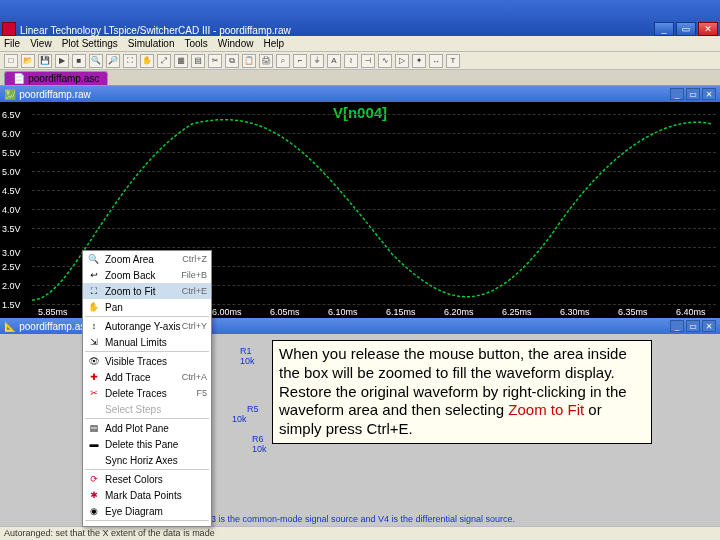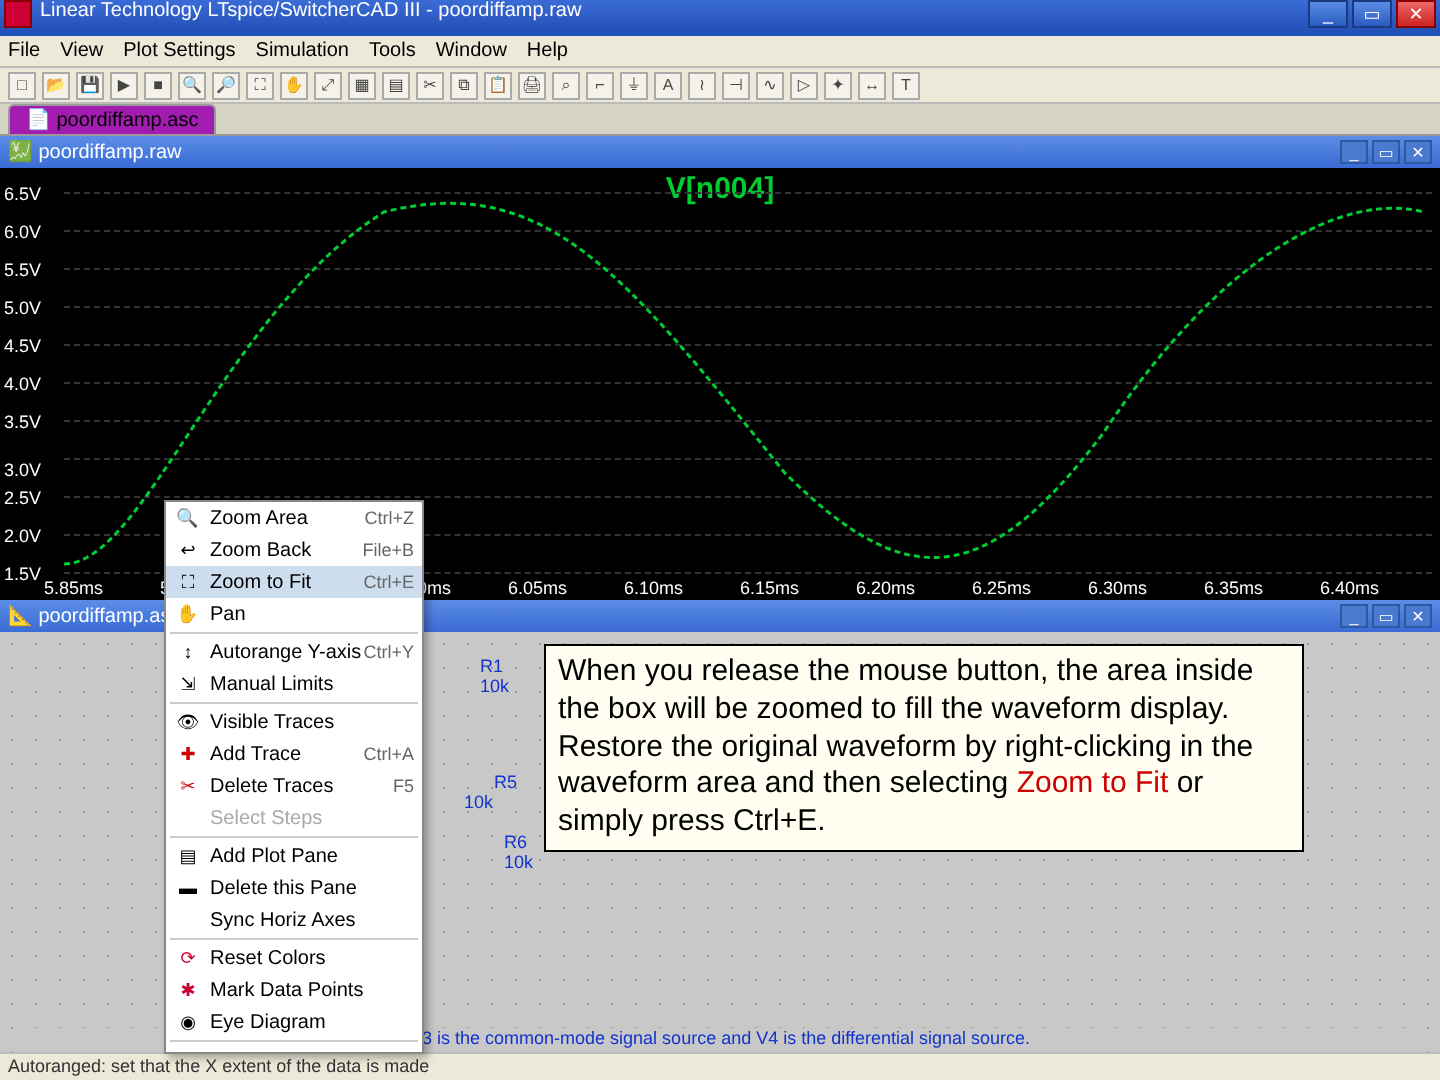--- a/index.html
+++ b/index.html
@@ -1,18 +1,18 @@
 <!DOCTYPE html>
 <html><head>
 <meta charset="utf-8">
 <style>
   * { box-sizing: border-box; margin: 0; padding: 0; font-family: Tahoma, Arial, sans-serif; }
   body { width: 720px; height: 540px; background: #e8e6e0; overflow: hidden; position: relative; }
 
-  .titlebar { height: 18px; background: linear-gradient(#3b6bd6,#1e4db3); display: flex; align-items: flex-start; padding: 0 2px; color: #fff; font-size: 10px; }
+  .titlebar { height: 36px; background: linear-gradient(#3b6bd6,#1e4db3); display: flex; align-items: flex-end; padding: 0 2px; color: #fff; font-size: 10px; }
   .titlebar .appicon { width: 14px; height: 14px; background: #c03; margin-right: 4px; border: 1px solid #800; }
   .titlebar .spacer { flex: 1; }
   .winbtn { width: 20px; height: 14px; background: linear-gradient(#5a8de6,#2a5cc0); border: 1px solid #1a3a80; margin-left: 2px; display: flex; align-items: center; justify-content: center; color: #fff; font-size: 9px; cursor: pointer; }
   .winbtn.close { background: linear-gradient(#e66,#c22); border-color: #800; }
 
   .menubar { height: 16px; background: #ece9d8; display: flex; align-items: center; padding: 0 4px; font-size: 10px; border-bottom: 1px solid #bbb; }
   .menubar span { margin-right: 10px; cursor: pointer; }
 
   .toolbar { height: 18px; background: #ece9d8; display: flex; align-items: center; padding: 0 4px; gap: 3px; border-bottom: 1px solid #bbb; }
   .tbtn { width: 14px; height: 14px; border: 1px solid #aaa; background: #f4f2e9; font-size: 8px; display: flex; align-items: center; justify-content: center; cursor: pointer; color: #444; }
@@ -20,21 +20,21 @@
   .tabbar { height: 16px; background: #d6d3c4; display: flex; align-items: flex-end; padding: 0 4px; font-size: 10px; border-bottom: 1px solid #999; }
   .tab { background: #a21caf; border: 1px solid #999; border-bottom: none; padding: 1px 8px; margin-right: 4px; border-radius: 3px 3px 0 0; cursor: pointer; }
 
   .subwin-title { height: 16px; background: linear-gradient(#5a8de6,#3b6bd6); color: #fff; font-size: 10px; display: flex; align-items: center; padding: 0 4px; }
   .subwin-title .spacer { flex: 1; }
   .subwin-title .swbtn { width: 14px; height: 12px; background: #4a7ad0; border: 1px solid #2a5aa0; margin-left: 2px; font-size: 8px; display: flex; align-items: center; justify-content: center; cursor: pointer; }
 
   .waveform { height: 216px; background: #000; position: relative; overflow: hidden; }
   .waveform .tracename { position: absolute; top: 2px; left: 50%; transform: translateX(-50%); color: #0c3; font-size: 15px; font-weight: bold; }
   .waveform .ylabel { position: absolute; left: 2px; color: #fff; font-size: 9px; }
-  .waveform .xlabel { position: absolute; bottom: 1px; color: #fff; font-size: 9px; }
+  .waveform .xlabel { position: absolute; bottom: 1px; color: #fff; font-size: 9px; margin-left: 16px; }
   .waveform svg.plot { position: absolute; left: 32px; top: 12px; }
   .waveform .grid { position: absolute; left: 32px; top: 12px; right: 4px; bottom: 14px; }
   .waveform .grid .h { position: absolute; left: 0; right: 0; border-top: 1px dashed #333; }
 
   .schematic-area { position: relative; height: 228px; background: #c8c8c8; }
   .schematic-area .dots { position: absolute; inset: 0; background-image: radial-gradient(#999 0.5px, transparent 0.5px); background-size: 12px 12px; }
   .overlay-text { position: absolute; left: 272px; top: 6px; width: 380px; background: #fffef0; border: 1px solid #000; padding: 4px 6px; font-family: "Times New Roman", serif; font-size: 15px; line-height: 1.25; color: #000; }
   .overlay-text .red { color: #c00; }
 
   .ctxmenu { position: absolute; left: 82px; top: 250px; width: 130px; background: #fff; border: 1px solid #888; box-shadow: 2px 2px 4px rgba(0,0,0,.3); font-size: 10px; z-index: 50; }

